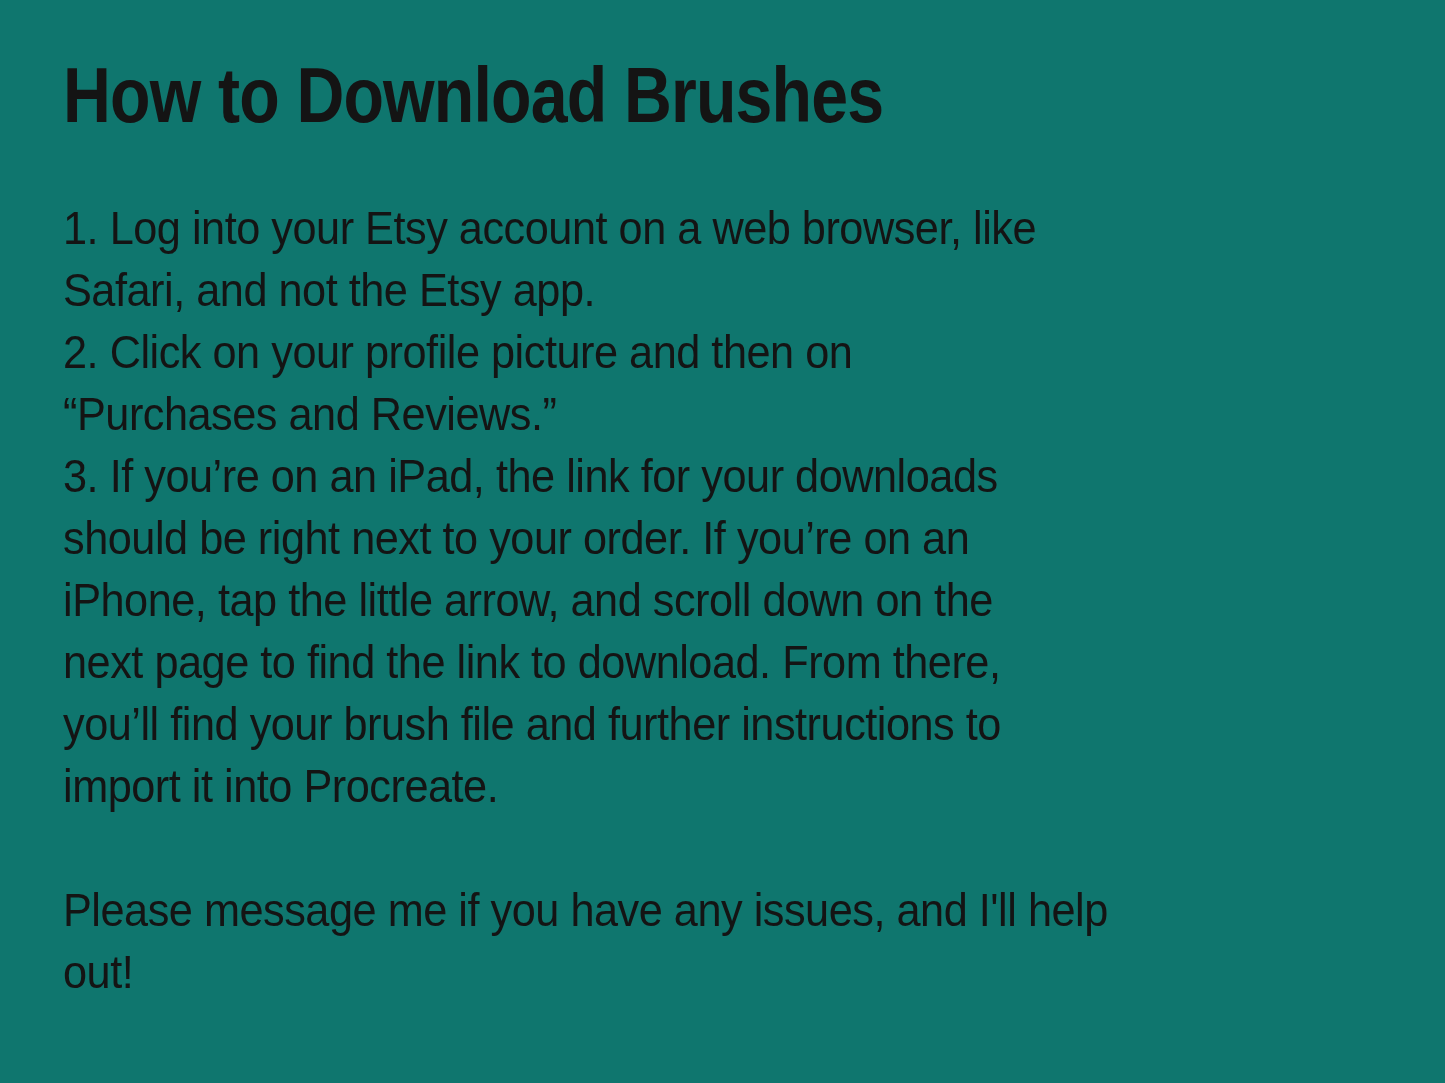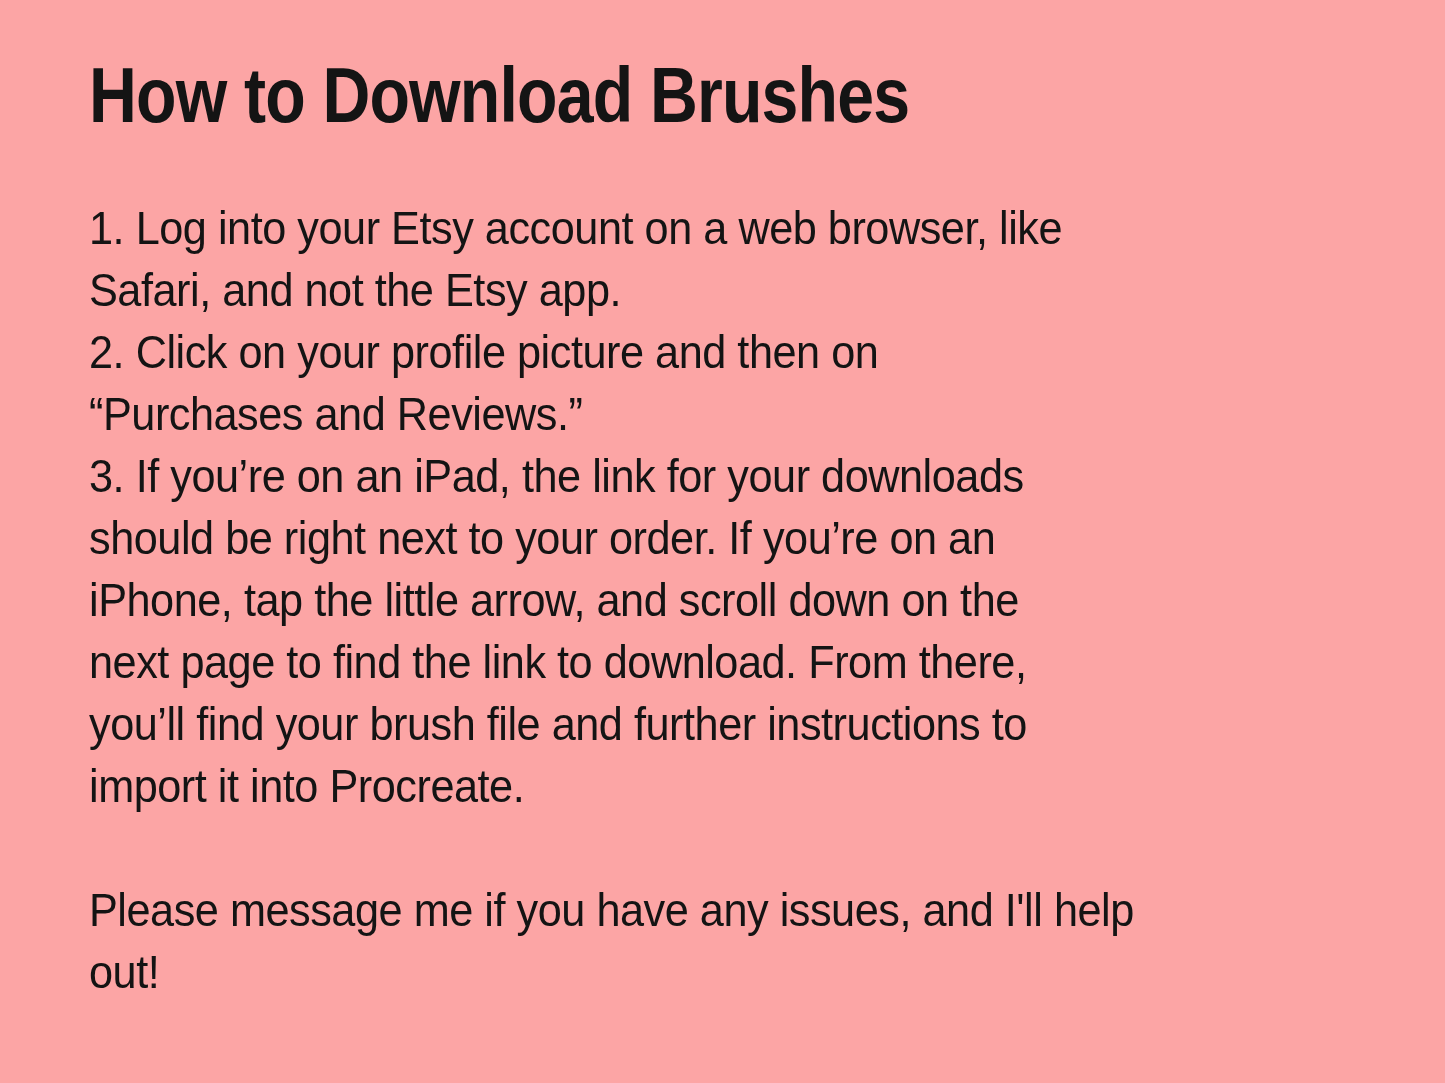--- a/index.html
+++ b/index.html
@@ -12,22 +12,22 @@
     height: 1083px;
     overflow: hidden;
     font-family: "Liberation Sans", sans-serif;
     color: #141414;
     -webkit-font-smoothing: antialiased;
   }
   .page {
     box-sizing: border-box;
     width: 1445px;
     height: 1083px;
-    padding: 52px 90px 0 89px;
-    background: #fca5a5;
+    padding: 52px 90px 0 63px;
+    background: #0f766e;
   }
   .page-title {
     margin: 0 0 58px 0;
     font-size: 78px;
     line-height: 87px;
     font-weight: bold;
     letter-spacing: -1px;
     white-space: nowrap;
     transform: scaleX(0.85);
     transform-origin: 0 0;

